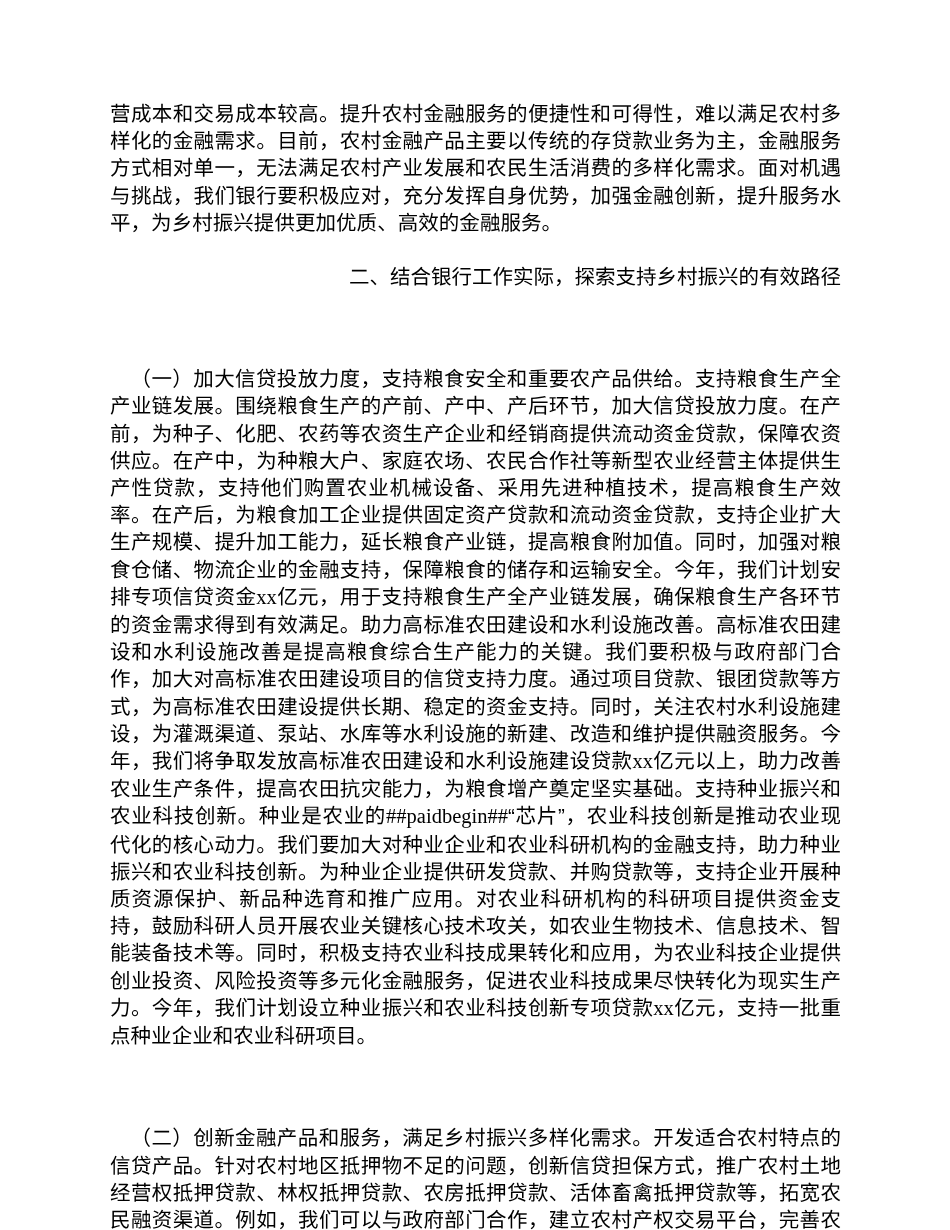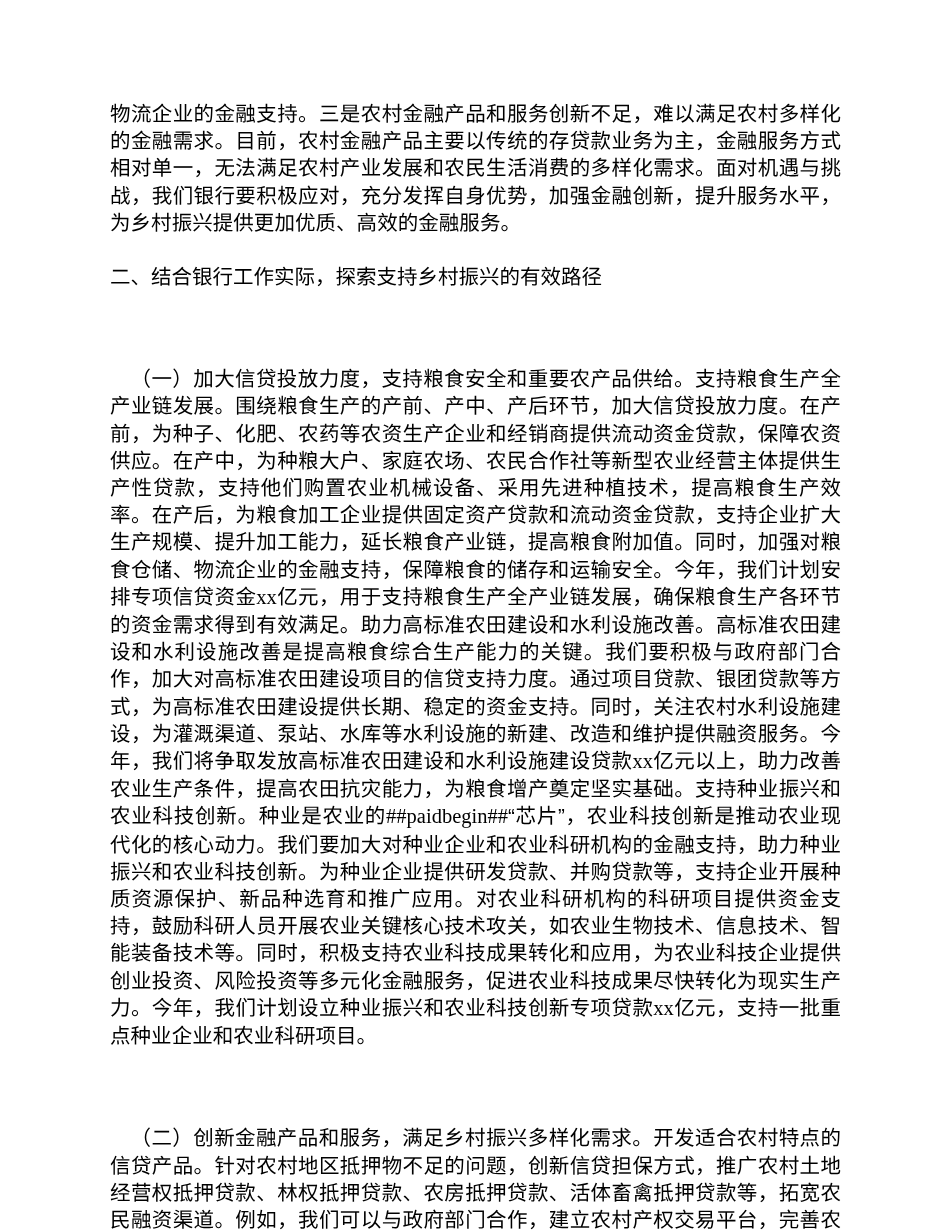--- a/index.html
+++ b/index.html
@@ -45,21 +45,21 @@
 
   
   .para--continuation {
     text-indent: 0;
   }
 
   
   .heading {
     font-size: 20.5px;
     line-height: 27.2px;
-    text-align: left;
+    text-align: right;
     margin: 0;
     text-indent: 0;
     font-weight: normal;
     font-family: "Liberation Sans", "DejaVu Sans", sans-serif;
   }
 
   
   .para--indented {
     text-indent: 1em;
     margin-top: 48px;
@@ -73,21 +73,21 @@
     font-family: "Liberation Serif", "DejaVu Serif", serif;
     letter-spacing: 0;
   }
 </style>
 </head>
 <body>
 
 <div class="page">
   <div class="content">
 
-    <p class="para para--continuation">物流企业的金融支持。三是农村金融产品和服务创新不足，难以满足农村多样化的金融需求。目前，农村金融产品主要以传统的存贷款业务为主，金融服务方式相对单一，无法满足农村产业发展和农民生活消费的多样化需求。面对机遇与挑战，我们银行要积极应对，充分发挥自身优势，加强金融创新，提升服务水平，为乡村振兴提供更加优质、高效的金融服务。</p>
+    <p class="para para--continuation">营成本和交易成本较高。提升农村金融服务的便捷性和可得性，难以满足农村多样化的金融需求。目前，农村金融产品主要以传统的存贷款业务为主，金融服务方式相对单一，无法满足农村产业发展和农民生活消费的多样化需求。面对机遇与挑战，我们银行要积极应对，充分发挥自身优势，加强金融创新，提升服务水平，为乡村振兴提供更加优质、高效的金融服务。</p>
 
     <div class="gap-heading"></div>
 
     <p class="heading">二、结合银行工作实际，探索支持乡村振兴的有效路径</p>
 
     <div class="gap-para"></div>
 
     <p class="para para--indented"><span>（一）加大信贷投放力度，支持粮食安全和重要农产品供给。支持粮食生产全产业链发展。围绕粮食生产的产前、产中、产后环节，加大信贷投放力度。在产前，为种子、化肥、农药等农资生产企业和经销商提供流动资金贷款，保障农资供应。在产中，为种粮大户、家庭农场、农民合作社等新型农业经营主体提供生产性贷款，支持他们购置农业机械设备、采用先进种植技术，提高粮食生产效率。在产后，为粮食加工企业提供固定资产贷款和流动资金贷款，支持企业扩大生产规模、提升加工能力，延长粮食产业链，提高粮食附加值。同时，加强对粮食仓储、物流企业的金融支持，保障粮食的储存和运输安全。今年，我们计划安排专项信贷资金</span><span class="latin">xx</span><span>亿元，用于支持粮食生产全产业链发展，确保粮食生产各环节的资金需求得到有效满足。助力高标准农田建设和水利设施改善。高标准农田建设和水利设施改善是提高粮食综合生产能力的关键。我们要积极与政府部门合作，加大对高标准农田建设项目的信贷支持力度。通过项目贷款、银团贷款等方式，为高标准农田建设提供长期、稳定的资金支持。同时，关注农村水利设施建设，为灌溉渠道、泵站、水库等水利设施的新建、改造和维护提供融资服务。今年，我们将争取发放高标准农田建设和水利设施建设贷款</span><span class="latin">xx</span><span>亿元以上，助力改善农业生产条件，提高农田抗灾能力，为粮食增产奠定坚实基础。支持种业振兴和农业科技创新。种业是农业的</span><span class="latin">##paidbegin##</span><span>“芯片”，农业科技创新是推动农业现代化的核心动力。我们要加大对种业企业和农业科研机构的金融支持，助力种业振兴和农业科技创新。为种业企业提供研发贷款、并购贷款等，支持企业开展种质资源保护、新品种选育和推广应用。对农业科研机构的科研项目提供资金支持，鼓励科研人员开展农业关键核心技术攻关，如农业生物技术、信息技术、智能装备技术等。同时，积极支持农业科技成果转化和应用，为农业科技企业提供创业投资、风险投资等多元化金融服务，促进农业科技成果尽快转化为现实生产力。今年，我们计划设立种业振兴和农业科技创新专项贷款</span><span class="latin">xx</span><span>亿元，支持一批重点种业企业和农业科研项目。</span></p>
 
     <div class="gap-para"></div>

